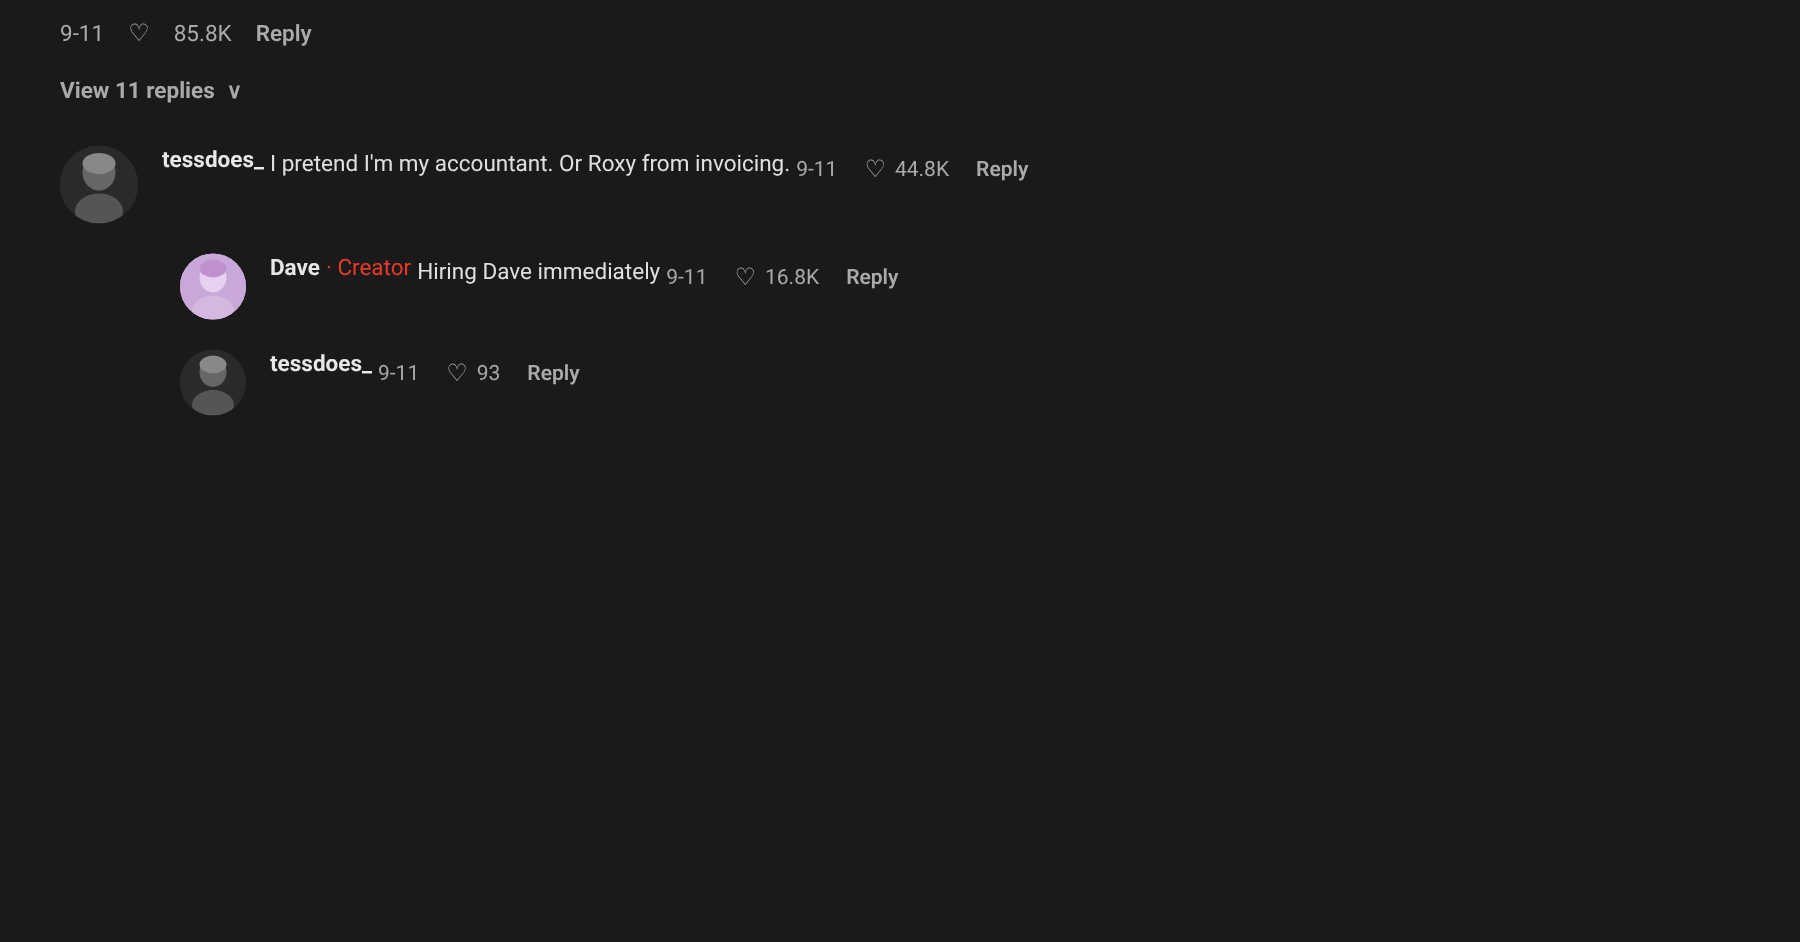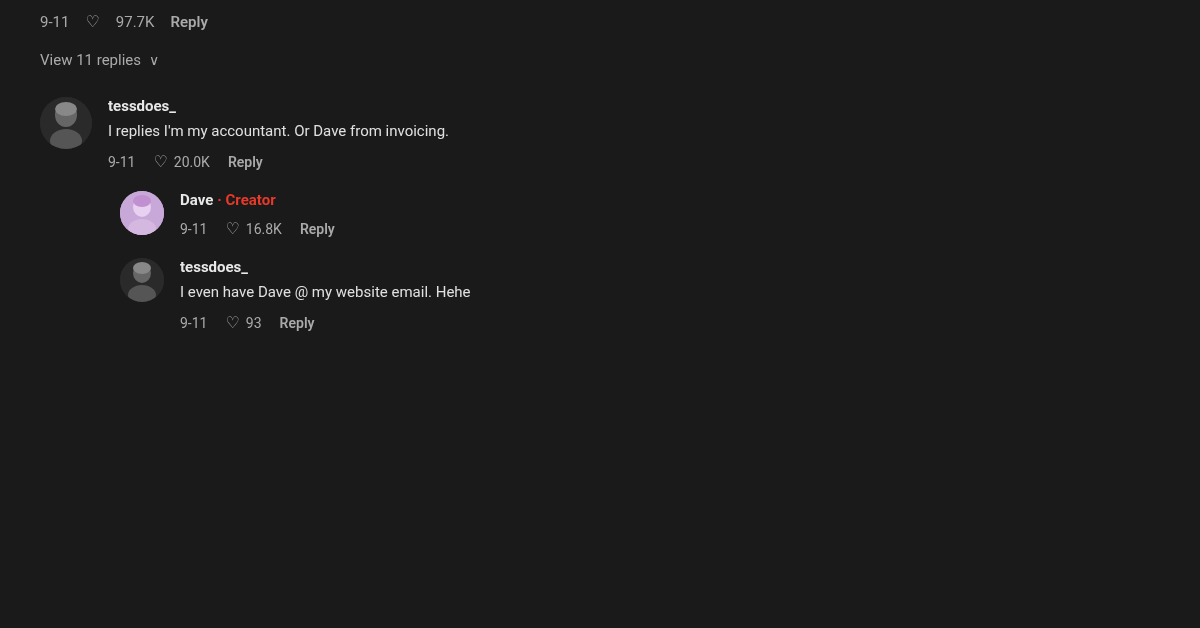--- a/index.html
+++ b/index.html
@@ -49,20 +49,21 @@
     }
 
     .view-replies {
       display: flex;
       align-items: center;
       gap: 8px;
       padding: 14px 0 18px 0;
       color: #aaaaaa;
       font-size: 15px;
       cursor: pointer;
+      font-weight: bold;
     }
 
     .view-replies .chevron {
       font-size: 14px;
     }
 
     .comment-block {
       display: flex;
       align-items: flex-start;
       gap: 16px;
@@ -91,33 +92,32 @@
     }
 
     .avatar svg {
       width: 100%;
       height: 100%;
     }
 
     .comment-content {
       flex: 1;
       display: flex;
-      flex-direction: column;
       gap: 4px;
     }
 
     .username {
       font-weight: 700;
       font-size: 15px;
       color: #e8e8e8;
     }
 
     .username .creator-badge {
       color: #e8392a;
-      font-weight: 700;
+      font-weight: 400;
       margin-left: 4px;
     }
 
     .comment-text {
       font-size: 15px;
       color: #e0e0e0;
       line-height: 1.4;
       margin-top: 2px;
     }
 
@@ -172,21 +172,21 @@
       background: #2a2a2a;
       position: relative;
     }
   </style>
 </head>
 <body>
 
 <div class="top-reply-bar">
   <span class="date">9-11</span>
   <span class="heart-icon">♡</span>
-  <span class="likes">97.7K</span>
+  <span class="likes">85.8K</span>
   <span class="reply-btn">Reply</span>
 </div>
 
 <div class="view-replies">
   <span>View 11 replies</span>
   <span class="chevron">∨</span>
 </div>
 
 <div class="comment-block">
   <div class="avatar avatar-tessdoes">
@@ -195,26 +195,26 @@
 
       <ellipse cx="26" cy="18" rx="11" ry="12" fill="#666"></ellipse>
 
       <ellipse cx="26" cy="44" rx="16" ry="12" fill="#555"></ellipse>
 
       <ellipse cx="26" cy="12" rx="11" ry="7" fill="#888"></ellipse>
     </svg>
   </div>
   <div class="comment-content">
     <div class="username">tessdoes_</div>
-    <div class="comment-text">I replies I'm my accountant. Or Dave from invoicing.</div>
+    <div class="comment-text">I pretend I'm my accountant. Or Roxy from invoicing.</div>
     <div class="comment-actions">
       <span class="action-date">9-11</span>
       <span class="action-like">
         <span class="heart">♡</span>
-        <span class="count">20.0K</span>
+        <span class="count">44.8K</span>
       </span>
       <span class="action-reply">Reply</span>
     </div>
   </div>
 </div>
 
 <div class="comment-block reply">
   <div class="avatar small avatar-roxy">
     <svg viewBox="0 0 44 44" xmlns="http://www.w3.org/2000/svg">
       <rect width="44" height="44" fill="#c8a8d8"></rect>
@@ -222,20 +222,21 @@
       <ellipse cx="22" cy="16" rx="9" ry="10" fill="#e8d0f0"></ellipse>
       <ellipse cx="22" cy="38" rx="14" ry="10" fill="#d4b8e0"></ellipse>
 
       <ellipse cx="22" cy="10" rx="9" ry="6" fill="#c090d0"></ellipse>
     </svg>
   </div>
   <div class="comment-content">
     <div class="username">
       <span>Dave</span><span class="creator-badge">· Creator</span>
     </div>
+    <div class="comment-text">Hiring Dave immediately</div>
     <div class="comment-actions">
       <span class="action-date">9-11</span>
       <span class="action-like">
         <span class="heart">♡</span>
         <span class="count">16.8K</span>
       </span>
       <span class="action-reply">Reply</span>
     </div>
   </div>
 </div>
@@ -244,21 +245,20 @@
   <div class="avatar small avatar-tessdoes2">
     <svg viewBox="0 0 44 44" xmlns="http://www.w3.org/2000/svg">
       <rect width="44" height="44" fill="#2a2a2a"></rect>
       <ellipse cx="22" cy="15" rx="9" ry="10" fill="#666"></ellipse>
       <ellipse cx="22" cy="37" rx="14" ry="10" fill="#555"></ellipse>
       <ellipse cx="22" cy="10" rx="9" ry="6" fill="#888"></ellipse>
     </svg>
   </div>
   <div class="comment-content">
     <div class="username">tessdoes_</div>
-    <div class="comment-text">I even have Dave @ my website email. Hehe</div>
     <div class="comment-actions">
       <span class="action-date">9-11</span>
       <span class="action-like">
         <span class="heart">♡</span>
         <span class="count">93</span>
       </span>
       <span class="action-reply">Reply</span>
     </div>
   </div>
 </div>

